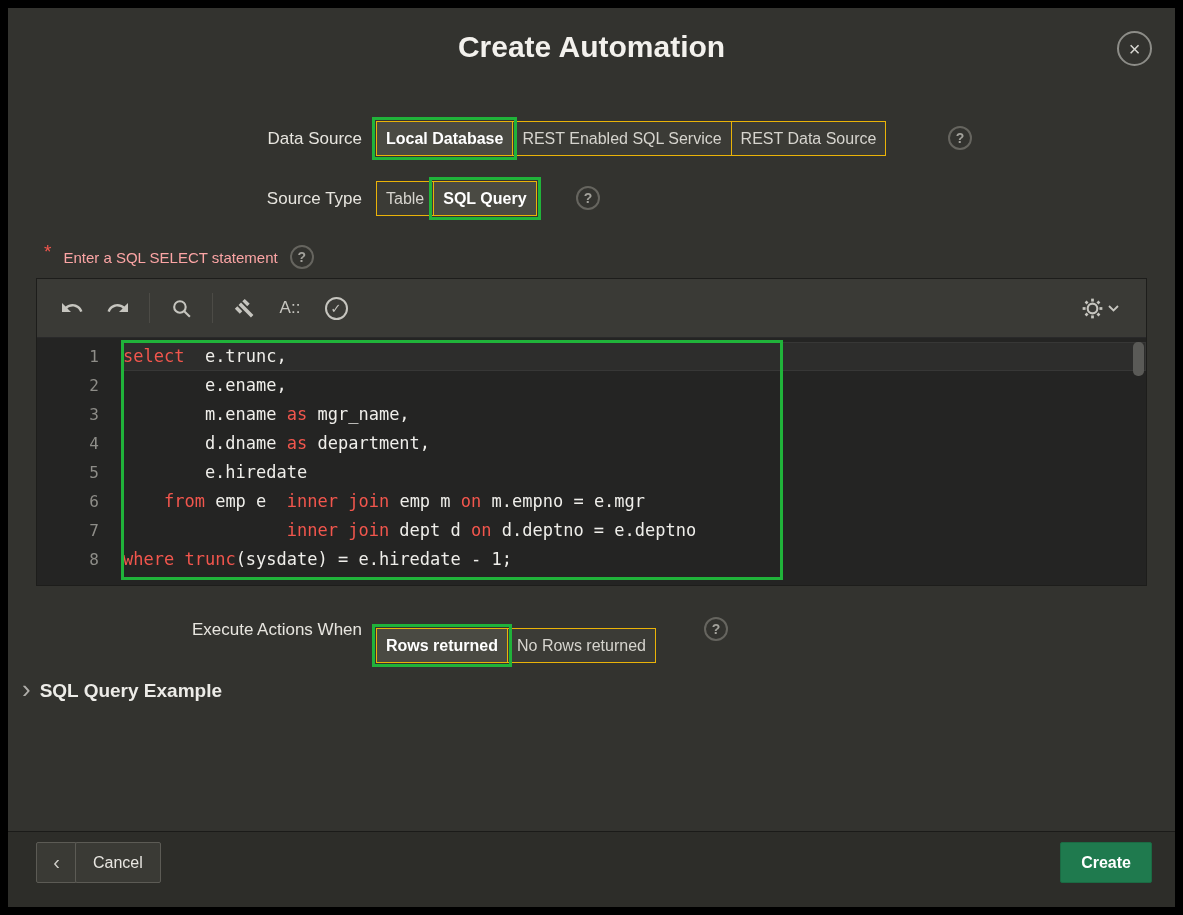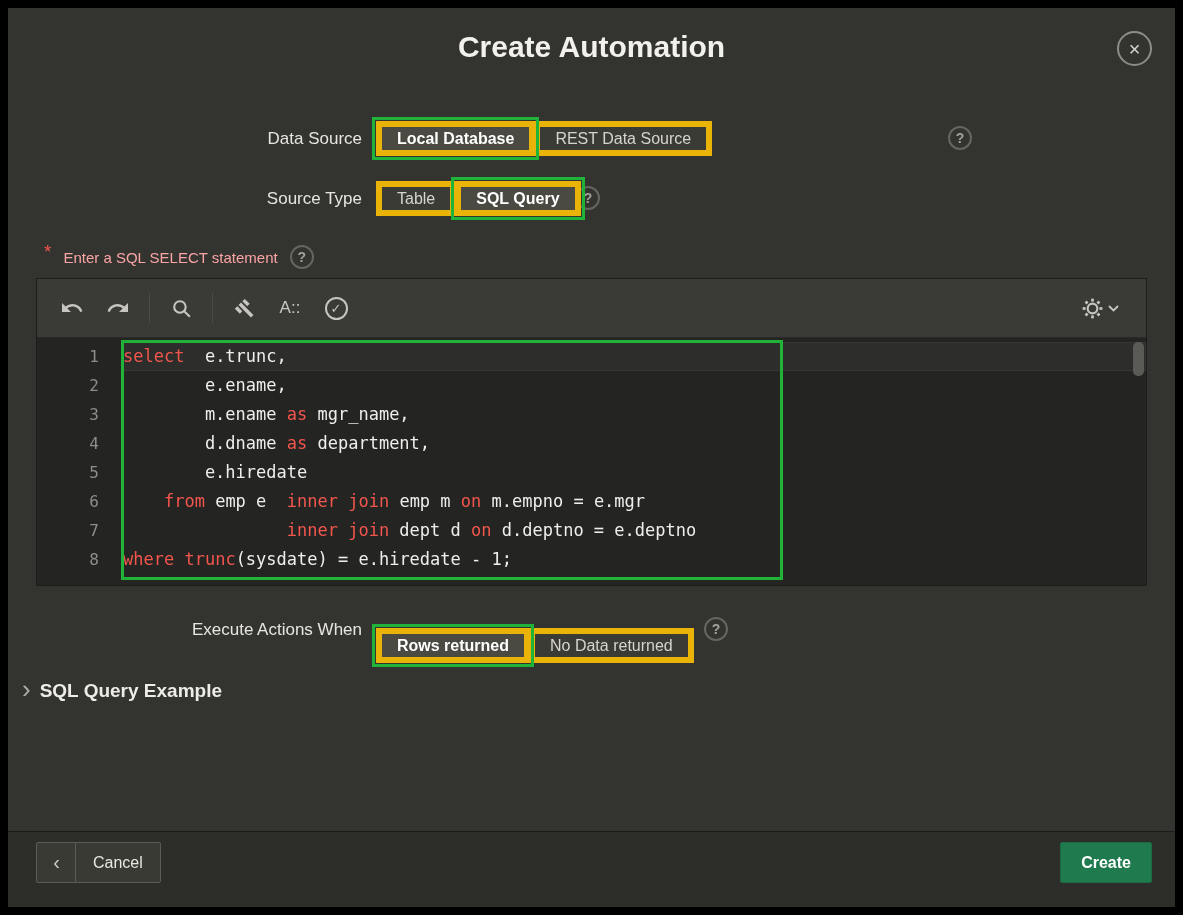--- a/index.html
+++ b/index.html
@@ -23,22 +23,22 @@
     color:#d9d8d3; font-size:20px; line-height:30px; text-align:center; cursor:pointer;
     font-family:"Liberation Sans", sans-serif;
   }
 
   .field-label {
     position:absolute; left:14px; width:348px; text-align:right;
     line-height:35px; font-size:17px; color:#e7e5df;
   }
   .seg-group { position:absolute; display:flex; align-items:stretch; height:35px; }
   .seg-btn {
-    height:35px; padding:0 15px; background:#3b3b36;
-    border:6px solid #eab308; color:#d6d4ce; font-size:16px;
+    height:35px; padding:0 9px; background:#3b3b36;
+    border:1px solid #eab308; color:#d6d4ce; font-size:16px;
     margin-left:-1px; cursor:pointer; white-space:nowrap;
     font-family:"Liberation Sans", sans-serif;
   }
   .seg-btn:first-child { margin-left:0; }
   .seg-btn.selected { background:#4a4a43; color:#ffffff; font-weight:bold; }
   .seg-btn.annot { outline:3px solid var(--annotation); outline-offset:1px; position:relative; z-index:2; }
 
   .help {
     position:absolute; width:24px; height:24px; border-radius:50%;
     border:2px solid #66655f; color:#a3a29c; font-size:14px; font-weight:bold;
@@ -121,20 +121,21 @@
 <body>
 
 <div>
 
   <h1 class="title">Create Automation</h1>
   <button class="close-btn"><span>×</span></button>
 
   <div class="field-label" style="top:121px">Data Source</div>
   <div class="seg-group" style="left:376px; top:121px">
       <button class="seg-btn selected annot">Local Database</button>
+      <button class="seg-btn">REST Enabled SQL Service</button>
       <button class="seg-btn">REST Data Source</button>
     </div>
   <span class="help" style="left:948px; top:126px">?</span>
 
   <div class="field-label" style="top:181px">Source Type</div>
   <div class="seg-group" style="left:376px; top:181px">
       <button class="seg-btn">Table</button>
       <button class="seg-btn selected annot">SQL Query</button>
     </div>
   <span class="help" style="left:576px; top:186px">?</span>
@@ -230,21 +231,21 @@
           <div class="code-line"><span class="tok-k">where</span><span class="tok-p"> </span><span class="tok-k">trunc</span><span class="tok-p">(sysdate) = e.hiredate - 1;</span></div>
         </div>
       <div class="code-annot"></div>
       <div class="scroll-thumb"></div>
     </div>
   </div>
 
   <div class="field-label" style="top:612px">Execute Actions When</div>
   <div class="seg-group" style="left:376px; top:628px">
       <button class="seg-btn selected annot">Rows returned</button>
-      <button class="seg-btn">No Data returned</button>
+      <button class="seg-btn">No Rows returned</button>
     </div>
   <span class="help" style="left:704px; top:617px">?</span>
 
   <div class="disclosure">
     <span class="disc-chev">›</span>
     <span class="disc-label">SQL Query Example</span>
   </div>
 
   <div class="footer">
     <button class="btn back"><span>‹</span></button>

